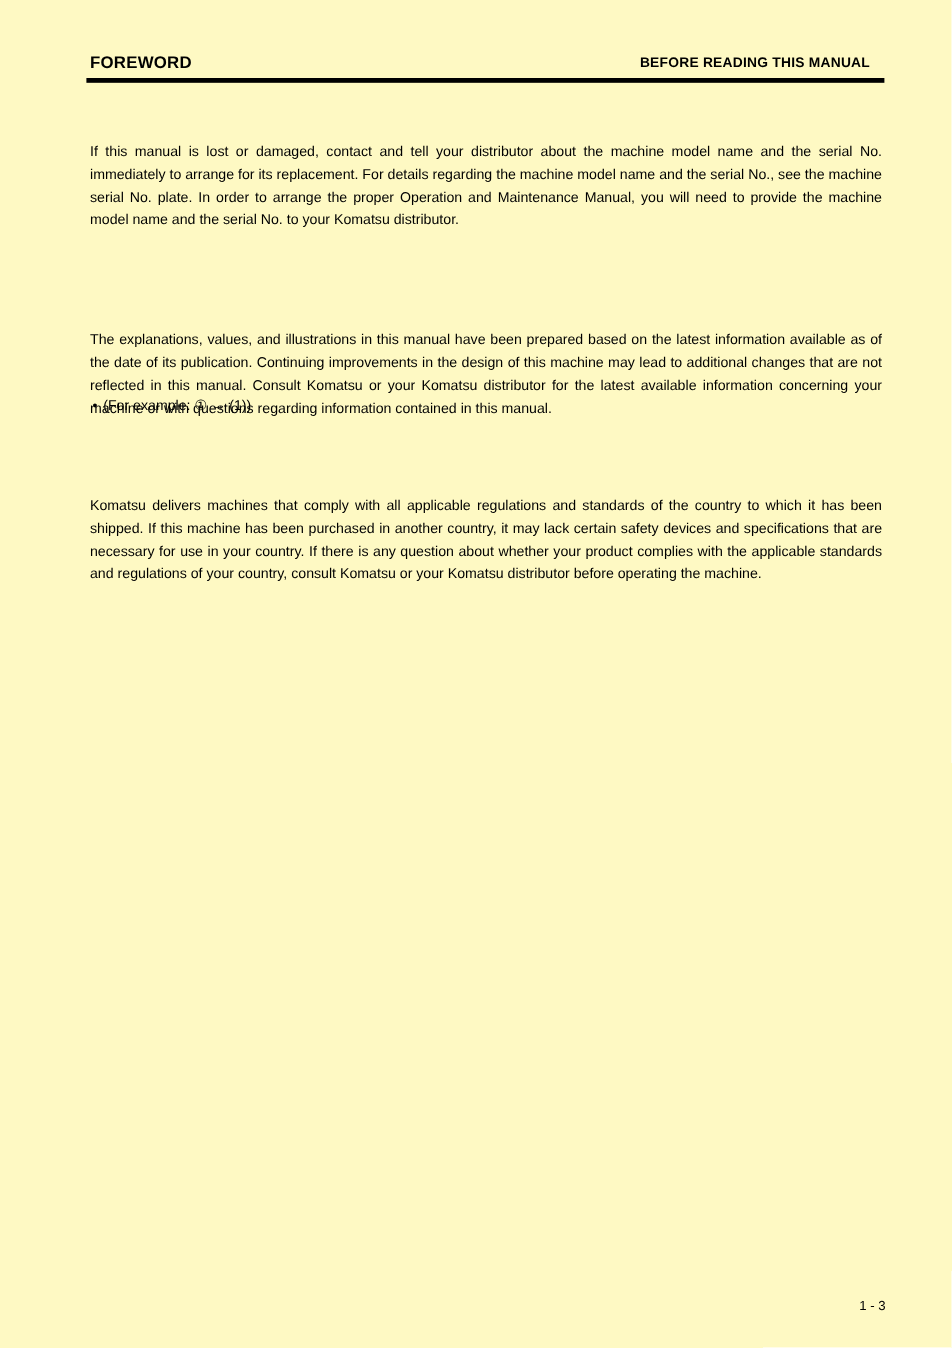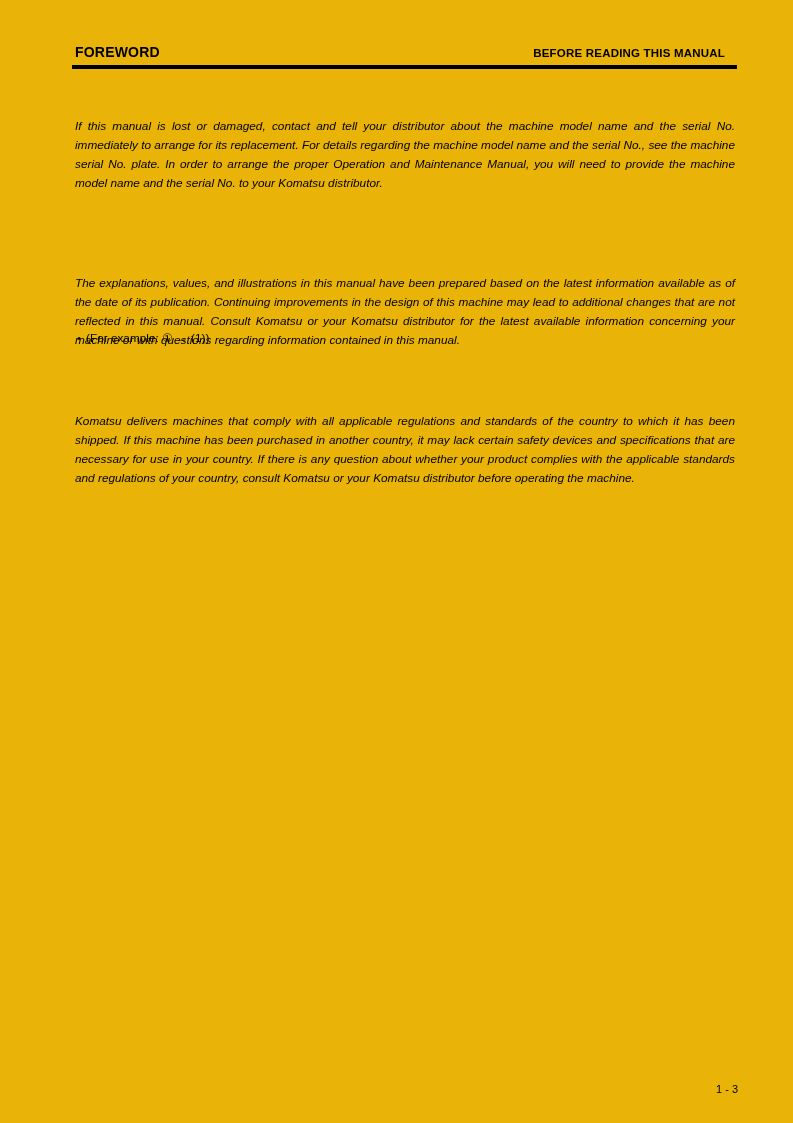--- a/index.html
+++ b/index.html
@@ -4,21 +4,21 @@
 <style>
   html, body {
     margin: 0;
     padding: 0;
     background: #ffffff;
   }
   .page {
     position: relative;
     width: 793px;
     height: 1123px;
-    background: #eab308;
+    background: #fef9c3;
     color: #000000;
     font-family: "Liberation Sans", "DejaVu Sans", sans-serif;
     overflow: hidden;
   }
   .header-left {
     position: absolute;
     left: 75px;
     top: 44px;
     font-size: 14px;
     font-weight: bold;
@@ -43,21 +43,20 @@
     background: #000000;
   }
   .para {
     position: absolute;
     left: 75px;
     width: 660px;
     font-size: 11.8px;
     line-height: 19px;
     text-align: justify;
     letter-spacing: 0px;
-    font-style: italic;
   }
   #p1 { top: 105px; }
   #p2 { top: 197px; }
   #p3 { top: 262px; }
   #p4 { top: 400px; }
   .bullet-block {
     position: absolute;
     left: 77px;
     top: 329px;
     width: 658px;

